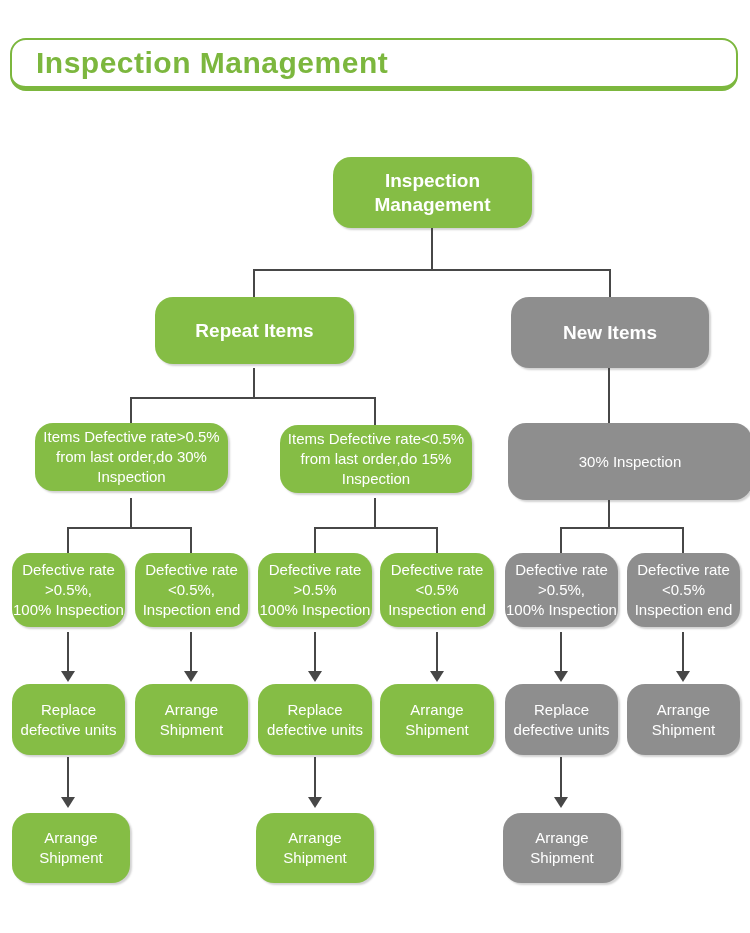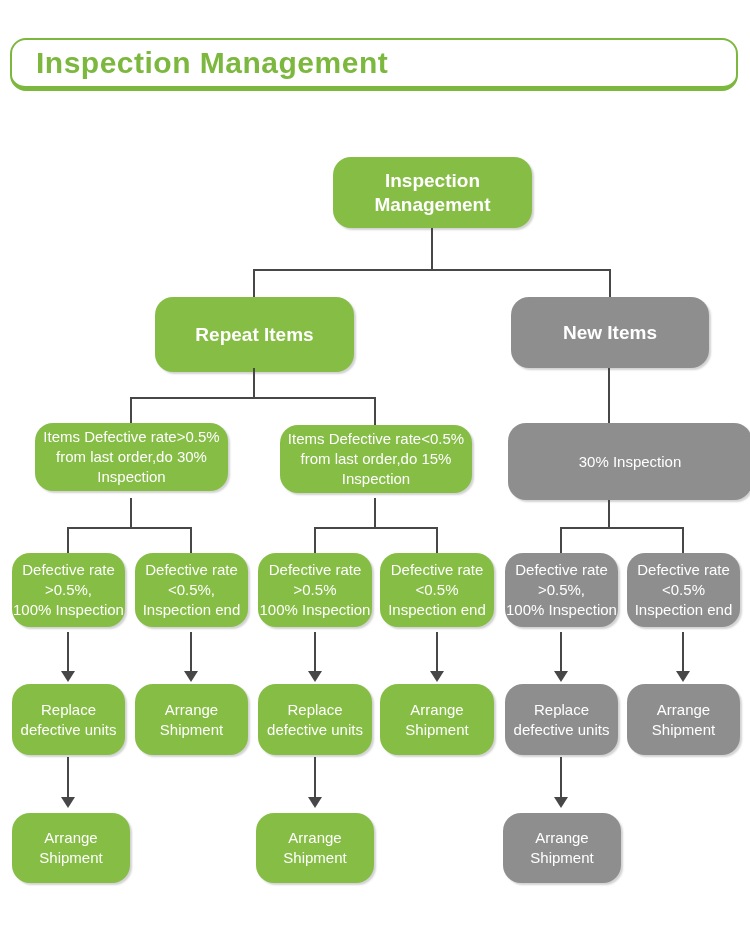--- a/index.html
+++ b/index.html
@@ -67,21 +67,21 @@
 </div>
 
 <div class="node green lvl1" style="left:333px;top:157px;width:199px;height:71px">Inspection
 Management</div>
 
 <div class="line v" style="left:431px;top:228px;height:43px"></div>
 <div class="line h" style="left:254px;top:269px;width:357px"></div>
 <div class="line v" style="left:253px;top:269px;height:28px"></div>
 <div class="line v" style="left:609px;top:269px;height:28px"></div>
 
-<div class="node green lvl1" style="left:155px;top:297px;width:199px;height:75px">Repeat Items</div>
+<div class="node green lvl1" style="left:155px;top:297px;width:199px;height:67px">Repeat Items</div>
 <div class="node gray lvl1" style="left:511px;top:297px;width:198px;height:71px">New Items</div>
 
 <div class="line v" style="left:253px;top:368px;height:31px"></div>
 <div class="line h" style="left:131px;top:397px;width:245px"></div>
 <div class="line v" style="left:130px;top:397px;height:28px"></div>
 <div class="line v" style="left:374px;top:397px;height:28px"></div>
 <div class="line v" style="left:608px;top:368px;height:55px"></div>
 
 <div class="node green" style="left:35px;top:423px;width:193px;height:68px">Items Defective rate&gt;0.5%
 from last order,do 30%

